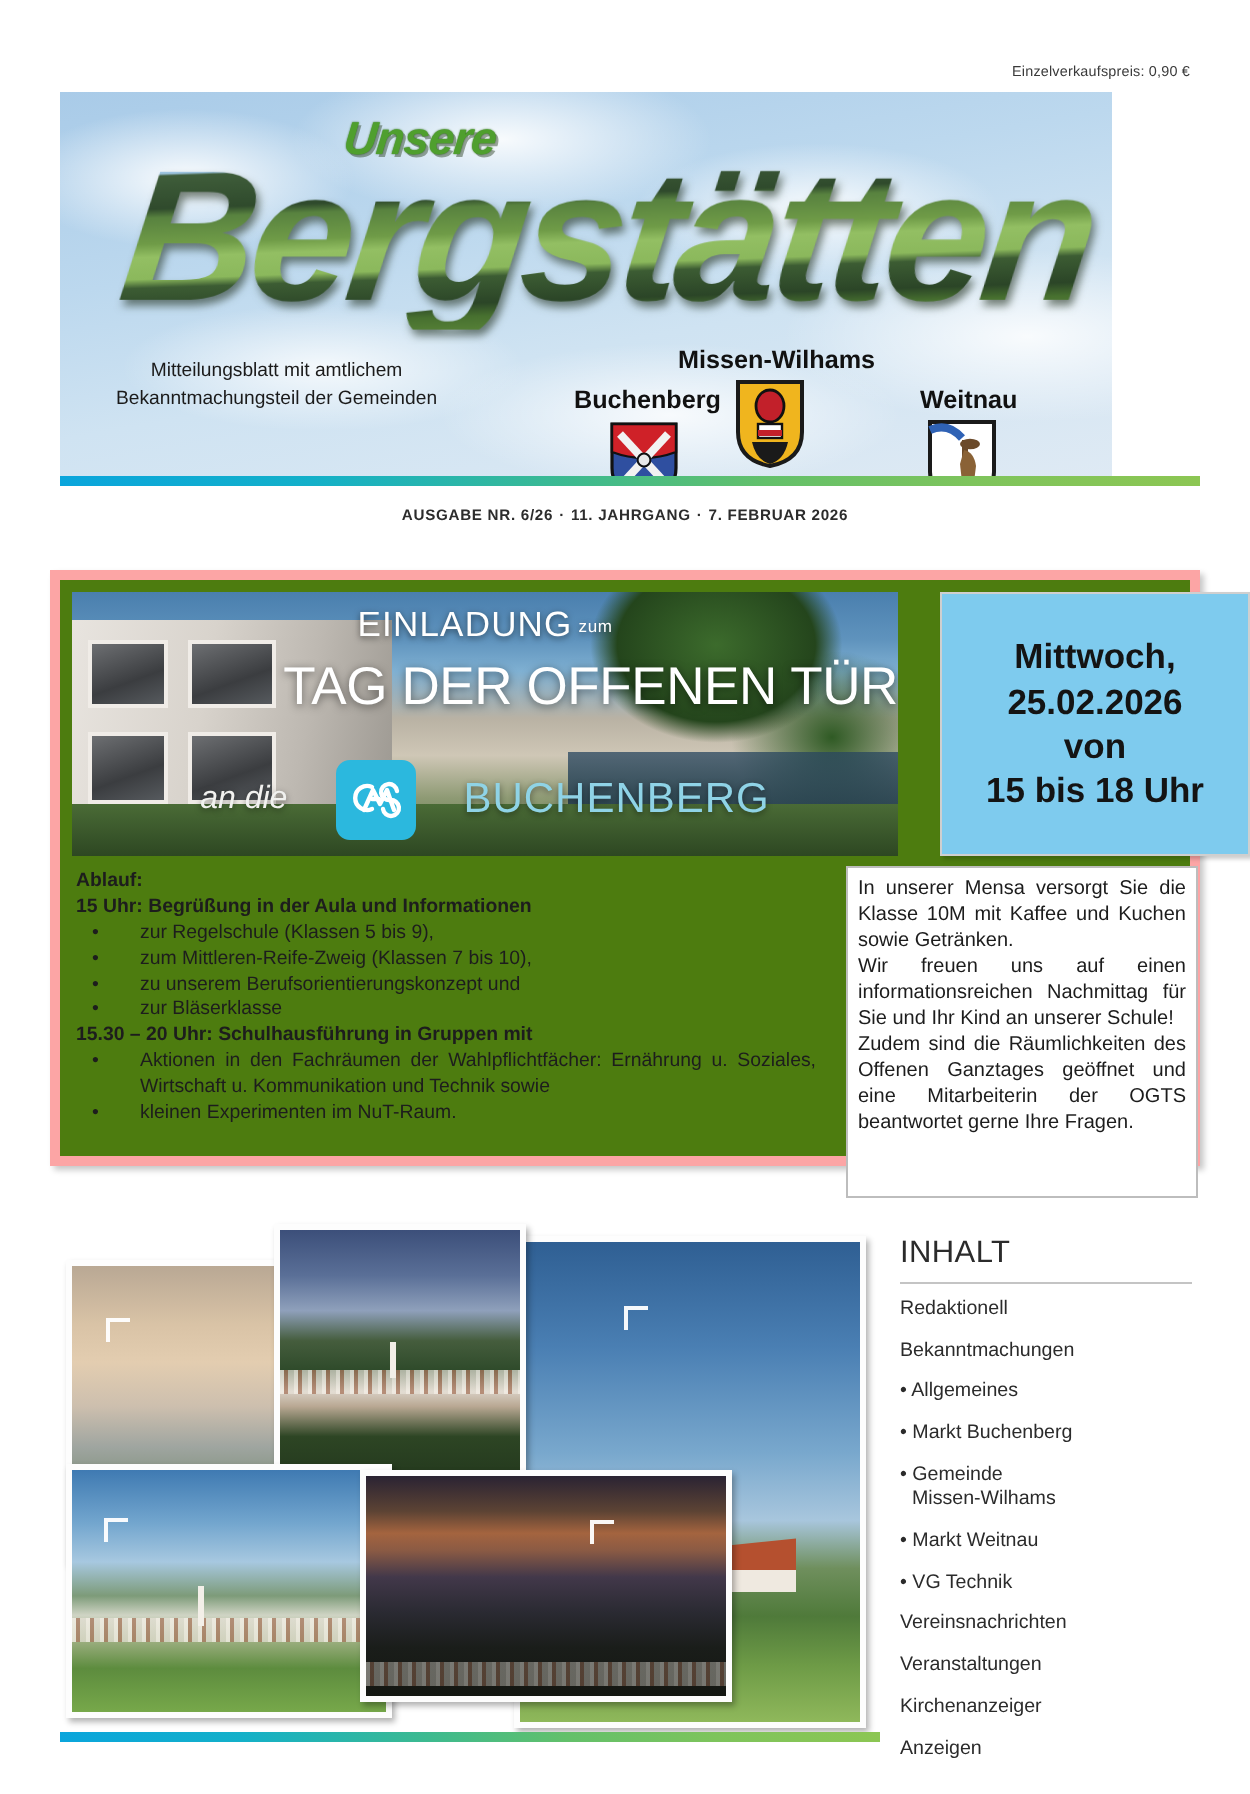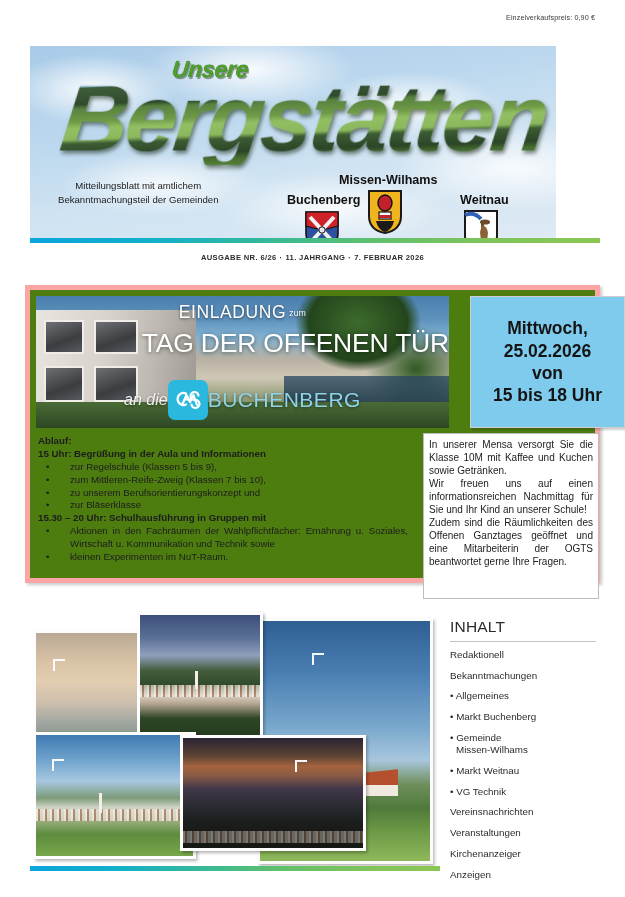--- a/index.html
+++ b/index.html
@@ -6,21 +6,21 @@
   html, body {
     width: 625px; height: 897px;
     background: #ffffff;
     font-family: "Liberation Sans", sans-serif;
     overflow: hidden;
   }
   .page { position: relative; width: 625px; height: 897px; background: #fff; }
 
   
   .price-line {
-    position: absolute; top: 13px; right: 30px;
+    position: absolute; top: 31px; right: 30px;
     font-size: 7.2px; color: #3a3a3a; letter-spacing: .1px;
   }
 
   
   .masthead {
     position: absolute; left: 30px; top: 46px; width: 526px; height: 197px;
     overflow: hidden;
     background:
       radial-gradient(ellipse 120px 50px at 12% 22%, rgba(255,255,255,.92), rgba(255,255,255,0) 70%),
       radial-gradient(ellipse 150px 55px at 42% 12%, rgba(255,255,255,.9), rgba(255,255,255,0) 70%),
@@ -126,21 +126,21 @@
     text-shadow: 0 1px 3px rgba(0,0,0,.55);
   }
   .ad-einladung .zum { font-size: 8.5px; letter-spacing: .3px; vertical-align: 2px; margin-left: 3px; }
   .ad-tag {
     position: absolute; left: 0; right: 0; top: 32px; text-align: right;
     font-size: 26.5px; color: #fff; letter-spacing: -.2px; white-space: nowrap;
     text-shadow: 0 1px 4px rgba(0,0,0,.5);
   }
   .ad-andie-row {
     position: absolute; left: 0; right: 0; top: 84px;
-    display: flex; align-items: center; justify-content: center; gap: 0;
+    display: flex; align-items: center; justify-content: center; gap: 24px;
   }
   .ad-andie { font-size: 16px; color: #f1f1ef; font-style: italic; text-shadow: 0 1px 3px rgba(0,0,0,.5); }
   .gms-logo {
     width: 40px; height: 40px; border-radius: 7px; background: #2bb8de;
     display: flex; align-items: center; justify-content: center;
   }
   .ad-buchenberg {
     font-size: 21px; color: #8fd3e6; letter-spacing: .5px;
     text-shadow: 0 1px 3px rgba(0,0,0,.45);
   }

